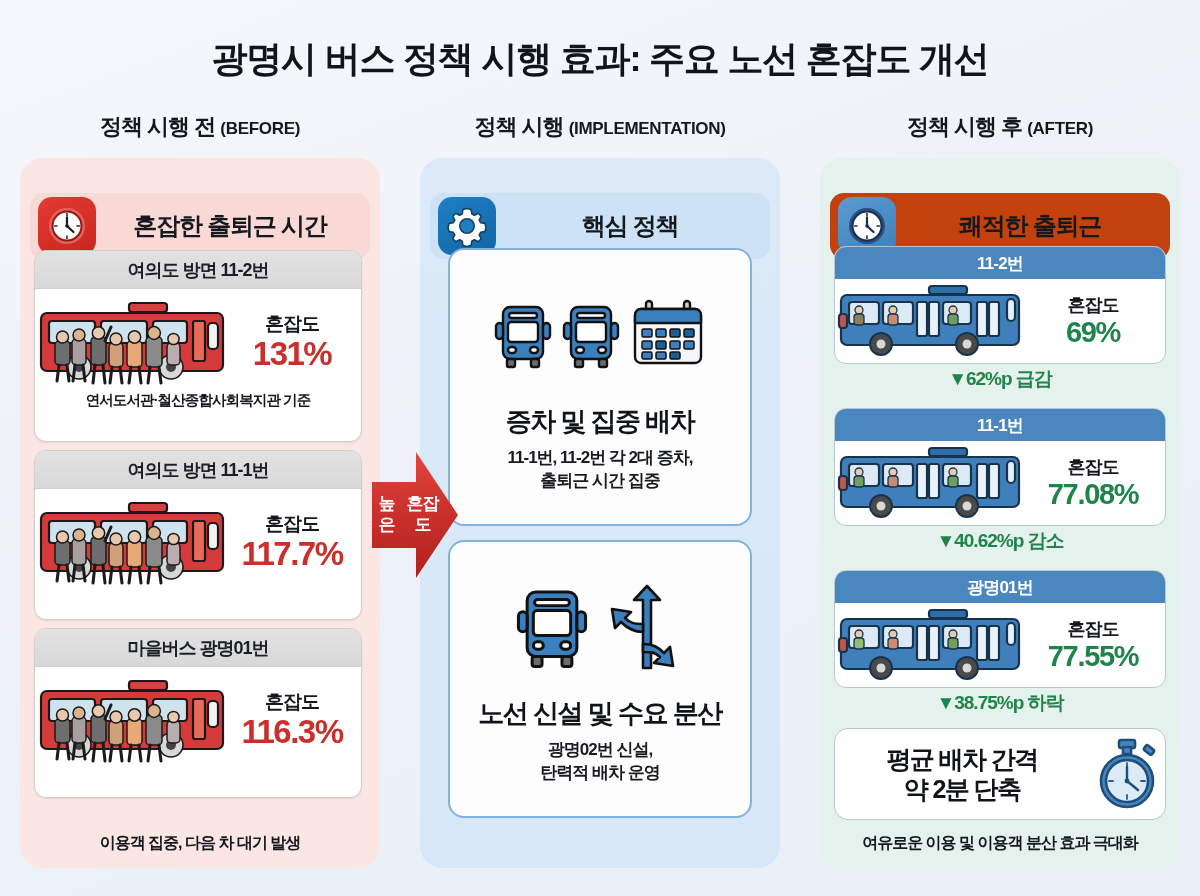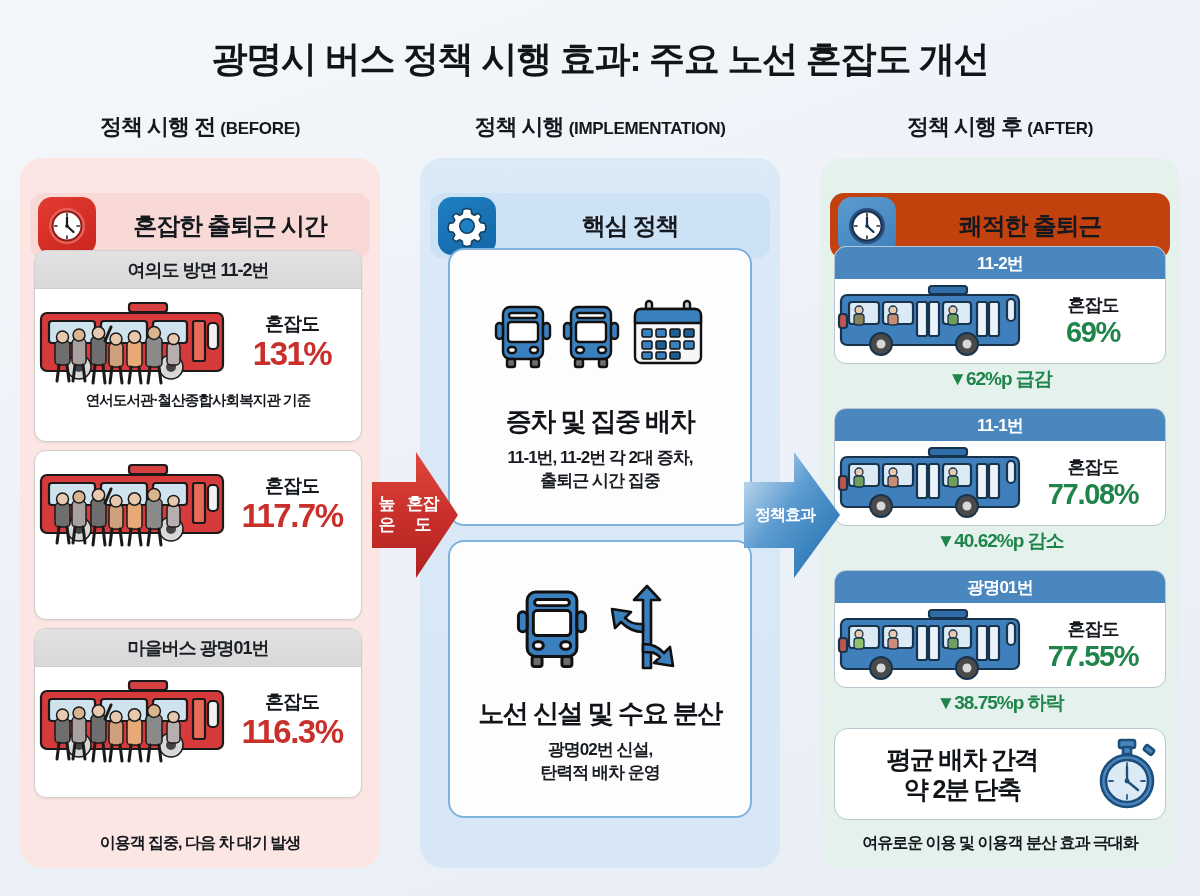--- a/index.html
+++ b/index.html
@@ -272,20 +272,21 @@
         </div>
         <div class="bc-stat">
           <div class="lbl">혼잡도</div>
           <div class="val">131%</div>
         </div>
       </div>
       <div class="bc-foot">연서도서관·철산종합사회복지관 기준</div>
     </div>
 
     <div class="before-card" id="bcard-1">
+      <div class="bc-head">여의도 방면 11-1번</div>
       <div class="bc-body">
         <div class="bc-illus">
           <svg width="196" height="96" viewBox="0 0 196 96">
             <g stroke="#1a1a1a" stroke-width="2.2" stroke-linejoin="round">
               <rect x="90" y="10" width="38" height="9" rx="3" fill="#d64040"></rect>
               <path d="M8 20 h170 a6 6 0 0 1 6 6 v46 a6 6 0 0 1 -6 6 h-170 a6 6 0 0 1 -6 -6 v-46 a6 6 0 0 1 6 -6 z" fill="#d63a3a"></path>
               <rect x="10" y="28" width="46" height="22" rx="3" fill="#cfe3ef"></rect>
               <rect x="62" y="28" width="46" height="22" rx="3" fill="#cfe3ef"></rect>
               <rect x="114" y="28" width="34" height="22" rx="3" fill="#cfe3ef"></rect>
               <rect x="154" y="28" width="12" height="40" rx="2" fill="#e86a5a"></rect>
@@ -755,30 +756,14 @@
         </linearGradient>
       </defs>
       <path d="M0 42 h44 v-30 l42 63 -42 63 v-30 h-44 z" fill="url(#gRed)"></path>
     </svg>
     <div class="arrow-label">
       <span>높은</span>
       <span>혼잡도</span>
     </div>
   </div>
 
-  <div class="arrow-wrap" id="arrow-blue">
-    <svg width="96" height="150" viewBox="0 0 96 150" style="position:absolute;top:0;left:0">
-      <defs>
-        <linearGradient id="gBlue" x1="0" y1="0" x2="1" y2="1">
-          <stop offset="0%" stop-color="#d8e8f5"></stop>
-            <stop offset="45%" stop-color="#5a9ad0"></stop>
-            <stop offset="100%" stop-color="#1b6cab"></stop>
-        </linearGradient>
-      </defs>
-      <path d="M0 42 h50 v-30 l46 63 -46 63 v-30 h-50 z" fill="url(#gBlue)"></path>
-    </svg>
-    <div class="arrow-label">
-      <span>정책</span>
-      <span>효과</span>
-    </div>
-  </div>
 
 </div>
 
 </body></html>

